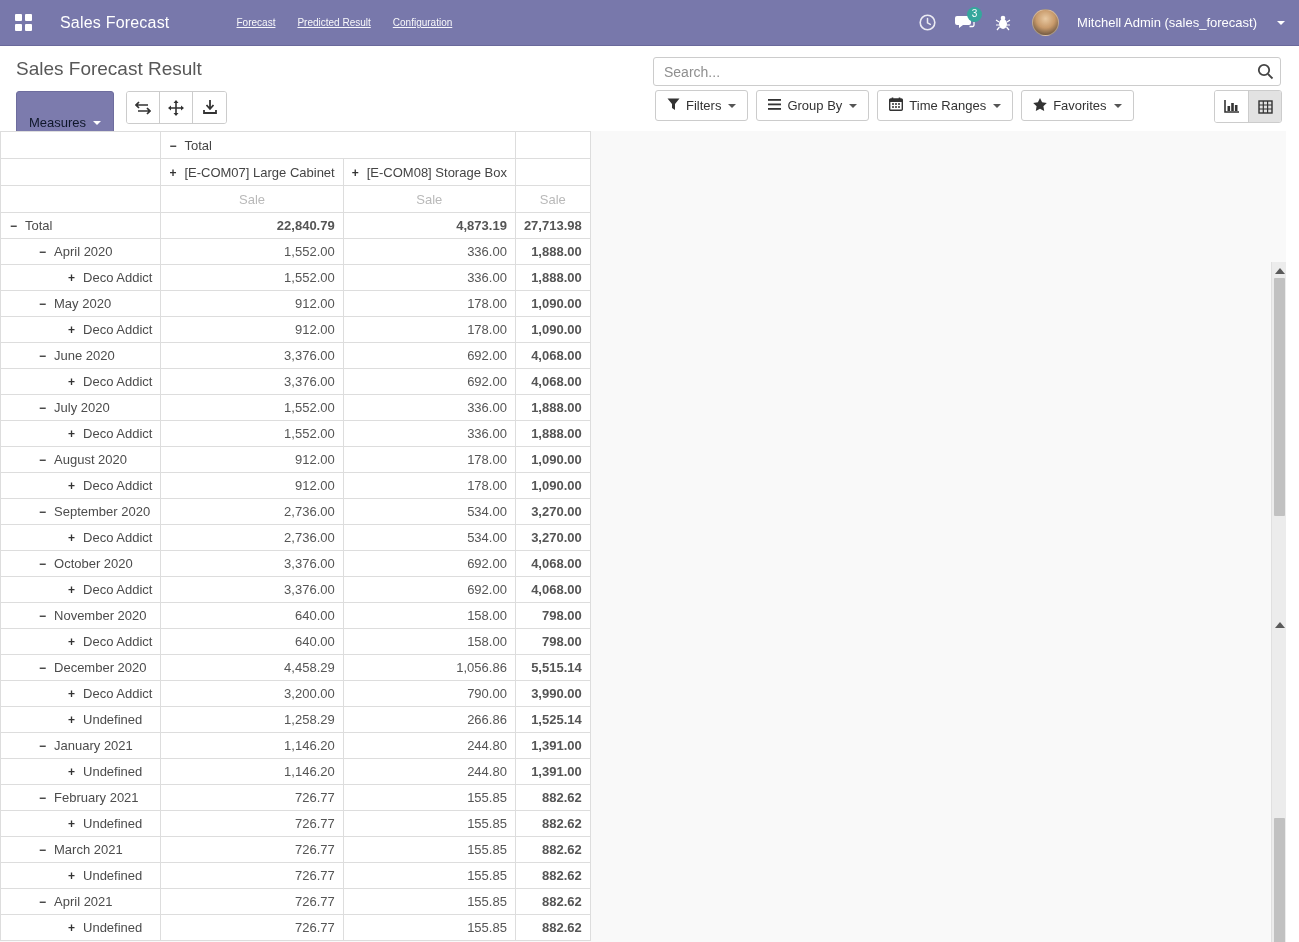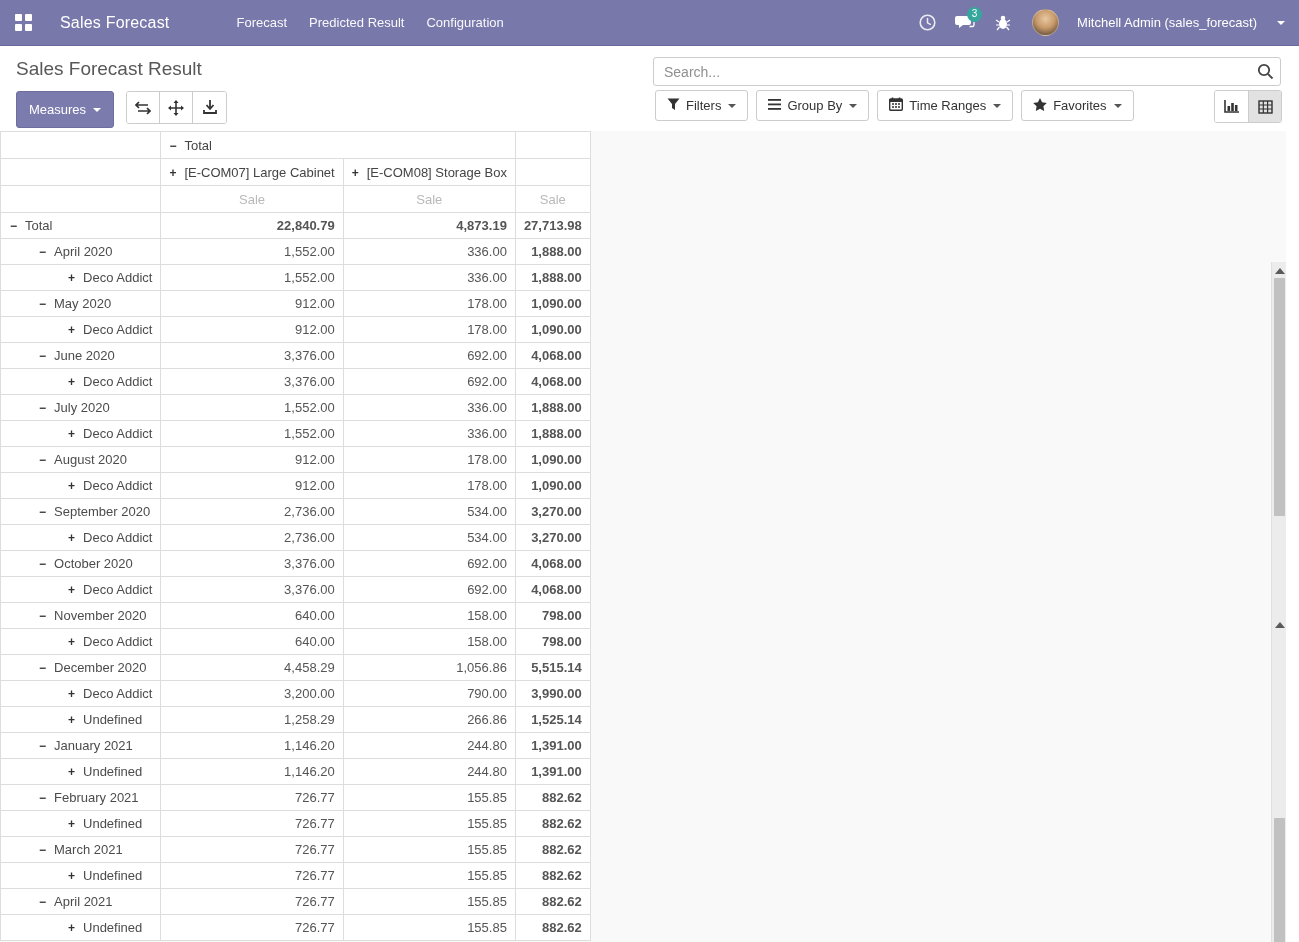--- a/index.html
+++ b/index.html
@@ -8,42 +8,42 @@
 
   
   .navbar { position:absolute; top:0; left:0; width:1299px; height:46px;
             background:#7878ab; display:flex; align-items:center; color:#fff;
             border-bottom:1px solid #6a699b; }
   .apps-btn { width:46px; height:46px; display:flex; align-items:center; justify-content:center; cursor:pointer; }
   .apps-grid { display:grid; grid-template-columns:7px 7px; grid-template-rows:7px 7px; gap:3px; }
   .apps-grid span { background:#fff; border-radius:1px; }
   .brand { font-size:16px; margin-left:14px; letter-spacing:.2px; white-space:nowrap; }
   .nav-menu { display:flex; margin-left:56px; height:46px; align-items:center; }
-  .nav-item { font-size:13px; padding:0 11px; height:28px; display:flex; align-items:center;
-              color:rgba(255,255,255,.95); cursor:pointer; white-space:nowrap; }
+  .nav-item { font-size:10px; padding:0 11px; height:28px; display:flex; align-items:center;
+              color:rgba(255,255,255,.95); cursor:pointer; white-space:nowrap;text-decoration:underline; }
   .nav-right { margin-left:auto; display:flex; align-items:center; height:46px; padding-right:14px; }
   .sysicon { width:38px; height:46px; display:flex; align-items:center; justify-content:center;
              position:relative; cursor:pointer; color:rgba(255,255,255,.85); }
   .badge { position:absolute; top:7px; right:2px; background:#35a79c; color:#fff;
            font-size:10px; line-height:14px; min-width:15px; height:15px; border-radius:8px;
            text-align:center; padding:0 3px; }
   .user-block { display:flex; align-items:center; margin-left:10px; cursor:pointer;gap:9px; }
   .avatar { width:27px; height:27px; border-radius:50%;
             background:radial-gradient(circle at 50% 35%, #e8c9a2 0%, #c89a6b 45%, #7d6247 75%, #51402d 100%);
             border:1px solid rgba(255,255,255,.35); }
   .user-name { font-size:13px; margin:0 7px 0 9px; white-space:nowrap; }
   .caret { display:inline-block; width:0; height:0; border-left:4px solid transparent;
            border-right:4px solid transparent; border-top:4px solid currentColor; margin-left:4px; }
 
   
   .control-panel { position:absolute; top:46px; left:0; width:1299px; height:85px; background:#fff; }
   .page-title { position:absolute; left:16px; top:12px; font-size:19px; color:#585858; }
   .left-tools { position:absolute; left:16px; top:45px; display:flex; align-items:flex-start; }
-  .btn-measures { background:#7c7bad; border:1px solid #6e6d9e; color:#ffffff; font-size:13px;
-                  border-radius:3px; padding:10px 12px; display:flex; align-items:center; cursor:pointer;
+  .btn-measures { background:#7c7bad; border:1px solid #6e6d9e; color:#0f172a; font-size:13px;
+                  border-radius:3px; padding:23px 12px; display:flex; align-items:center; cursor:pointer;
                   font-family:inherit; }
   .btn-measures .caret { border-top-color:#fff; margin-left:7px; }
   .icon-group { display:flex; margin-left:12px; border:1px solid #ccc; border-radius:3px; overflow:hidden; }
   .icon-btn { width:33px; height:31px; background:#fff; border:none; border-right:1px solid #ccc;
               display:flex; align-items:center; justify-content:center; color:#333; cursor:pointer; }
   .icon-btn:last-child { border-right:none; }
 
   .search-box { position:absolute; left:653px; top:11px; width:628px; height:29px;
                 border:1px solid #ccc; border-radius:3px; background:#fff; display:flex; align-items:center; }
   .search-input { flex:1; border:none; outline:none; font-size:14px; color:#444; padding:0 10px;

